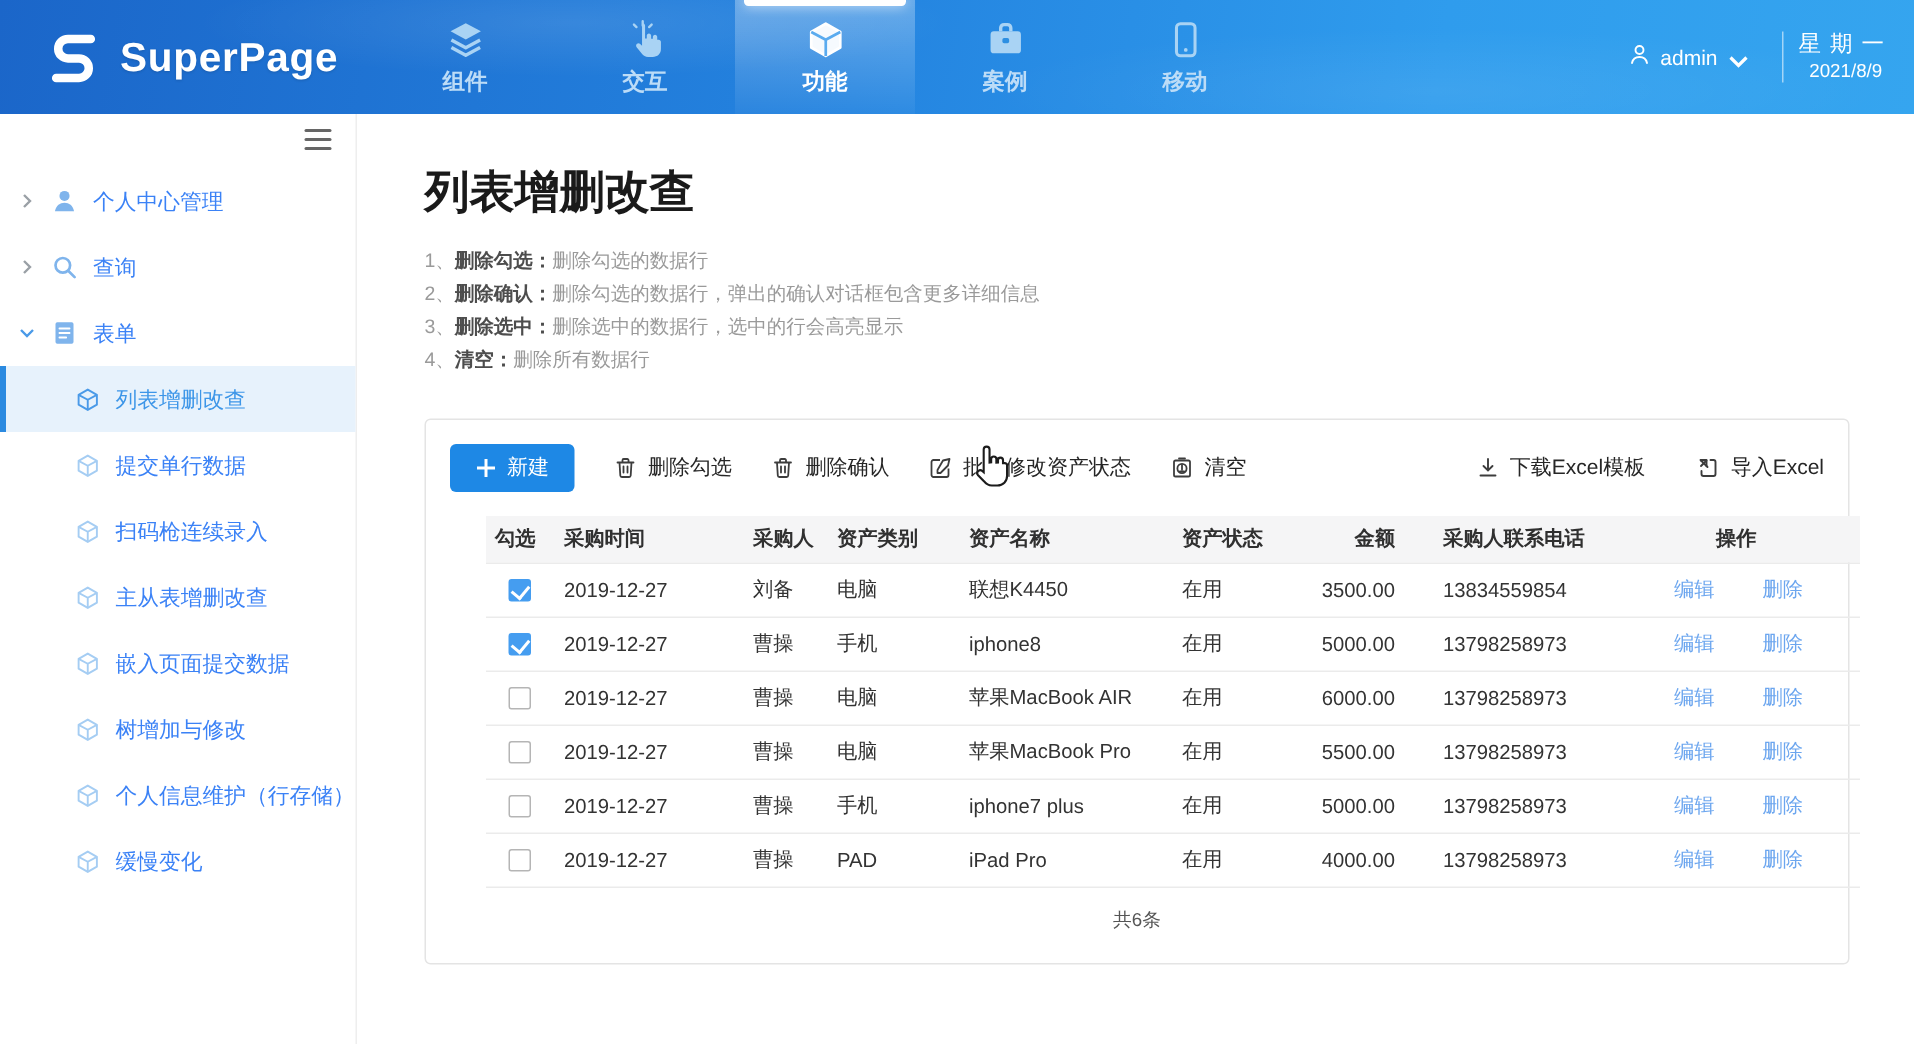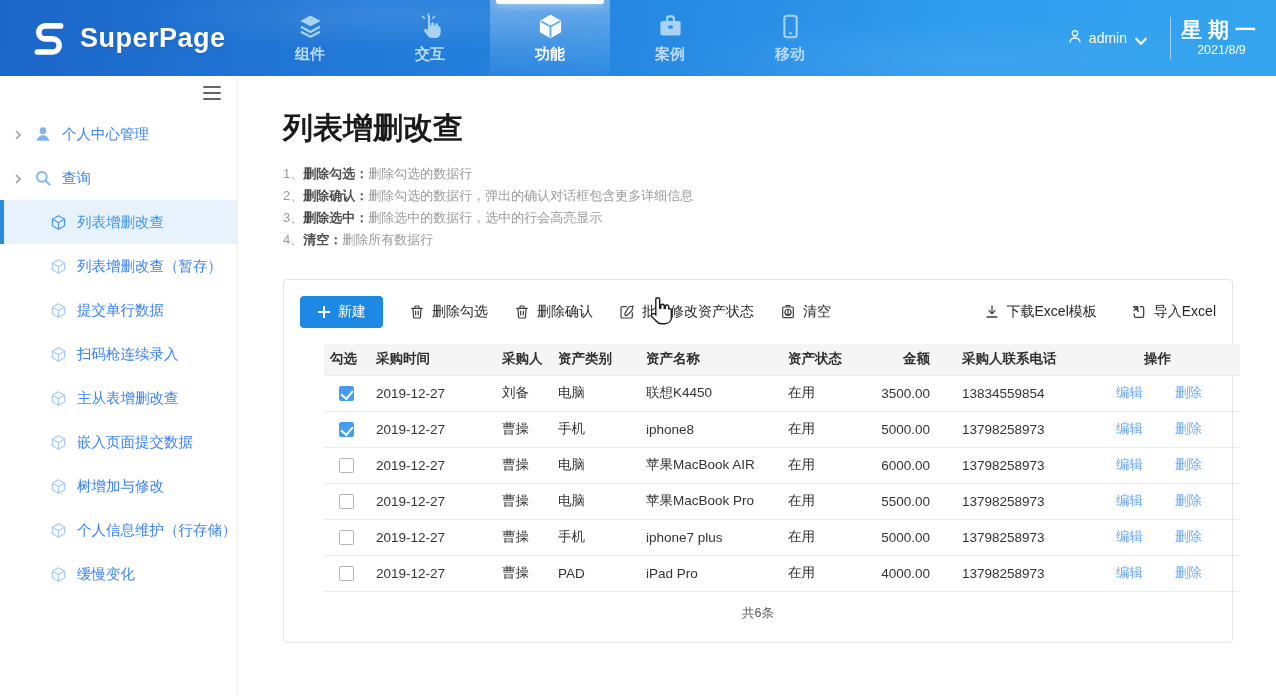--- a/index.html
+++ b/index.html
@@ -26,21 +26,21 @@
     color:#fff; }
   .nav-item.active .nicon { color:#fff; }
   .nav-item.active::before { content:""; position:absolute; top:0; left:6px; right:6px; height:4px;
     background:#fff; border-radius:0 0 3px 3px; box-shadow:0 0 8px rgba(255,255,255,.8); }
   .hdr-right { margin-left:auto; display:flex; align-items:center; padding-right:14px; z-index:2; }
   .admin-box { display:flex; align-items:center; gap:6px; cursor:pointer; margin-right:26px; }
   .admin-box svg { width:16px; height:16px; }
   .admin-name { font-size:14px; }
   .clock { font-size:28px; font-weight:500; letter-spacing:1px; margin-right:12px; }
   .datebox { border-left:1px solid rgba(255,255,255,.55); padding-left:10px; line-height:1.25; }
-  .weekday { font-size:21px; font-weight:bold; letter-spacing:6px; }
+  .weekday { font-size:15px; font-weight:normal; letter-spacing:6px; }
   .dateval { font-size:12.5px;text-align:center; }
 
   
   .page { display:flex; height:620px; }
   .sidebar { width:238px; flex:none; border-right:1px solid #eee; padding-top:6px; position:relative; }
   .burger { position:absolute; top:10px; right:16px; width:18px; height:14px; cursor:pointer;
     display:flex; flex-direction:column; justify-content:space-between; }
   .burger span { height:2px; background:#666; border-radius:1px; }
   .side-list { margin-top:30px; }
   .side-item { height:44px; display:flex; align-items:center; font-size:14.5px; color:#3b82f6;
@@ -185,33 +185,36 @@
         <div class="side-item">
           <span class="chev"><svg viewBox="0 0 12 12" fill="none" stroke="currentColor" stroke-width="1.6">
               <path d="M4 2l4 4-4 4"></path>
             </svg></span>
           <span class="sicon"><svg viewBox="0 0 24 24" fill="none" stroke="currentColor" stroke-width="2.4">
               <circle cx="10.5" cy="10.5" r="6.5"></circle>
               <path d="M15.5 15.5 21 21" stroke-linecap="round"></path>
             </svg></span>
           <span>查询</span>
         </div>
+        <div class="side-item">
+          <span class="chev down"><svg viewBox="0 0 12 12" fill="none" stroke="currentColor" stroke-width="1.6">
+              <path d="M2 4l4 4 4-4"></path>
+            </svg></span>
+          <span class="sicon"><svg viewBox="0 0 24 24">
+              <rect x="4" y="2.5" width="16" height="19" rx="1.6" fill="currentColor"></rect>
+              <path d="M7.5 8h9M7.5 12h9M7.5 16h6" stroke="#fff" stroke-width="1.6" stroke-linecap="round"></path>
+            </svg></span>
+          <span>表单</span>
+        </div>
         <div class="side-item child active">
           <span class="sicon"><svg viewBox="0 0 24 24" fill="none" stroke="currentColor" stroke-width="1.8" stroke-linejoin="round">
               <path d="M12 2.4 20.6 7.4v9.2L12 21.6 3.4 16.6V7.4z"></path>
               <path d="M12 12v9.6M12 12 3.4 7.4M12 12l8.6-4.6"></path>
             </svg></span>
           <span>列表增删改查</span>
-        </div>
-        <div class="side-item child">
-          <span class="sicon"><svg viewBox="0 0 24 24" fill="none" stroke="currentColor" stroke-width="1.8" stroke-linejoin="round">
-              <path d="M12 2.4 20.6 7.4v9.2L12 21.6 3.4 16.6V7.4z"></path>
-              <path d="M12 12v9.6M12 12 3.4 7.4M12 12l8.6-4.6"></path>
-            </svg></span>
-          <span>列表增删改查（暂存）</span>
         </div>
         <div class="side-item child">
           <span class="sicon"><svg viewBox="0 0 24 24" fill="none" stroke="currentColor" stroke-width="1.8" stroke-linejoin="round">
               <path d="M12 2.4 20.6 7.4v9.2L12 21.6 3.4 16.6V7.4z"></path>
               <path d="M12 12v9.6M12 12 3.4 7.4M12 12l8.6-4.6"></path>
             </svg></span>
           <span>提交单行数据</span>
         </div>
         <div class="side-item child">
           <span class="sicon"><svg viewBox="0 0 24 24" fill="none" stroke="currentColor" stroke-width="1.8" stroke-linejoin="round">

